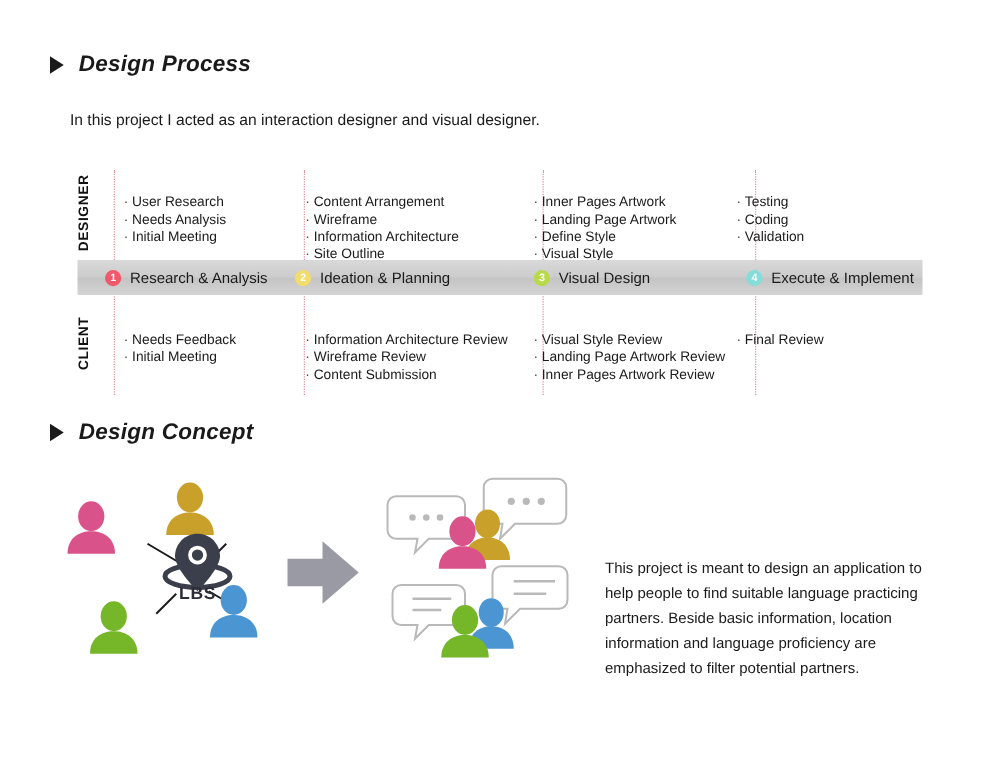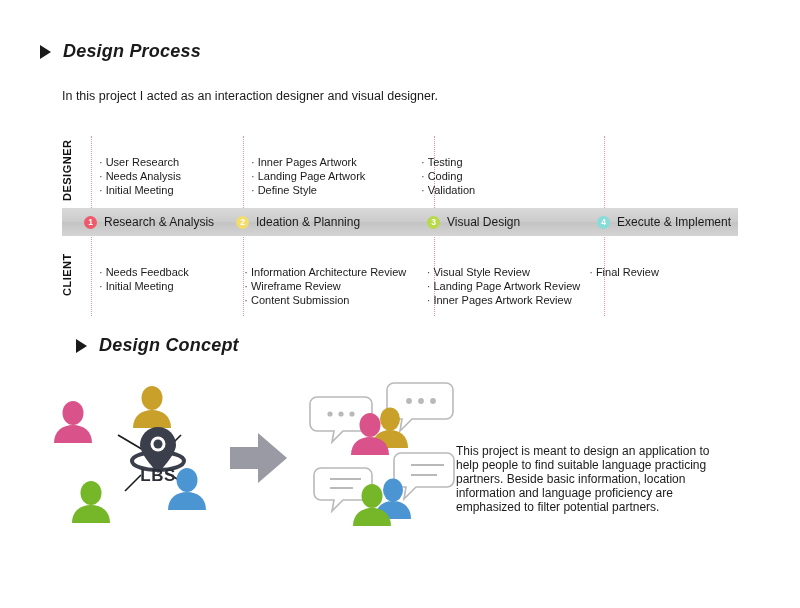--- a/index.html
+++ b/index.html
@@ -35,25 +35,25 @@
     display: block;
   }
   .section-title {
     font-size: 18px;
     font-weight: bold;
     font-style: italic;
     letter-spacing: .2px;
     white-space: nowrap;
   }
   #head-process { left: 40px; top: 41px; }
-  #head-concept { left: 40px; top: 335px; margin-left: 36px; }
+  #head-concept { left: 40px; top: 335px; }
 
   .intro-line {
     position: absolute;
-    left: 62px;
+    left: 56px;
     top: 89px;
     font-size: 12.5px;
     color: #1a1a1a;
     white-space: nowrap;
   }
 
   
   .process {
     position: absolute;
     left: 62px;
@@ -159,34 +159,34 @@
   
   .concept {
     position: absolute;
     left: 45px;
     top: 375px;
     width: 420px;
     height: 170px;
   }
   .concept-text {
     position: absolute;
-    left: 456px;
+    left: 484px;
     top: 444px;
     width: 268px;
     font-size: 12px;
-    line-height: 14px;
+    line-height: 20px;
     color: #1a1a1a;
   }
   .lbs-caption {
     position: absolute;
     left: 78px;
     top: 91px;
     width: 70px;
     text-align: center;
-    font-size: 17px;
+    font-size: 14px;
     font-weight: bold;
     color: #2b2e38;
     letter-spacing: .5px;
   }
   svg { display: block; }
 </style>
 </head>
 <body>
 
 <div class="page">
@@ -207,24 +207,31 @@
     <div class="vline" style="left:181px"></div>
     <div class="vline" style="left:372px"></div>
     <div class="vline" style="left:542px"></div>
 
     <div class="row-designer">
       <div class="col c1">
         <div class="bullet">User Research</div>
         <div class="bullet">Needs Analysis</div>
         <div class="bullet">Initial Meeting</div>
       </div>
+      <div class="col c2">
+        <div class="bullet">Content Arrangement</div>
+        <div class="bullet">Wireframe</div>
+        <div class="bullet">Information Architecture</div>
+        <div class="bullet">Site Outline</div>
+      </div>
       <div class="col c3">
         <div class="bullet">Inner Pages Artwork</div>
         <div class="bullet">Landing Page Artwork</div>
         <div class="bullet">Define Style</div>
+        <div class="bullet">Visual Style</div>
       </div>
       <div class="col c4">
         <div class="bullet">Testing</div>
         <div class="bullet">Coding</div>
         <div class="bullet">Validation</div>
       </div>
     </div>
 
     <div class="phase-bar">
       <div class="phase" style="left:0px;width:152px">

